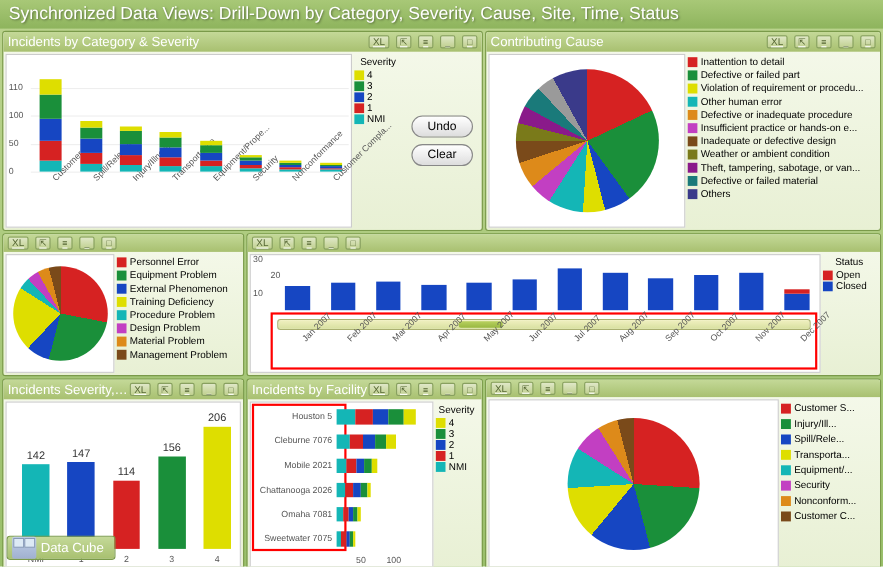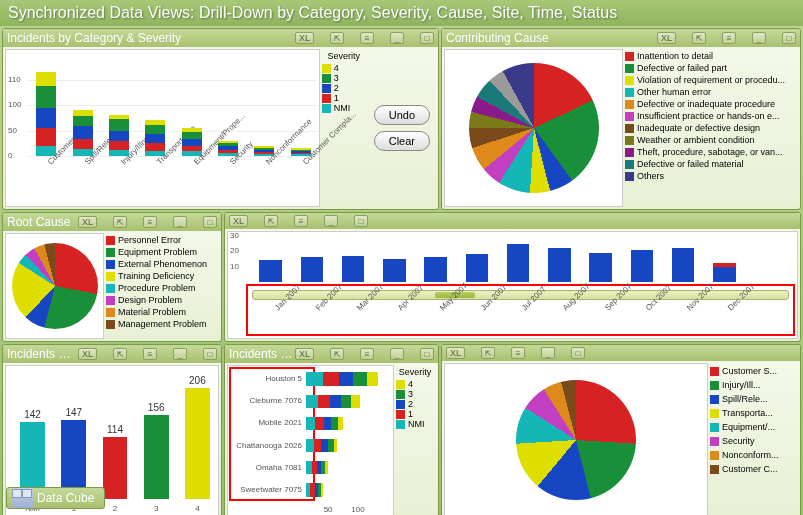--- a/index.html
+++ b/index.html
@@ -2,21 +2,21 @@
 <html><head>
 <meta charset="utf-8">
 <style>
   * { box-sizing: border-box; margin: 0; padding: 0; font-family: Arial, sans-serif; }
   body { width: 803px; height: 515px; background: linear-gradient(#bcd48f,#9abf6b); overflow: hidden; }
   .main-title { font-size: 16px; color: #fff; padding: 4px 8px; text-shadow: 1px 1px 2px rgba(0,0,0,.4); background: linear-gradient(#a8c877,#8eb45d); }
   .grid { display: grid; grid-template-columns: 220px 215px 360px; grid-template-rows: 182px 130px 175px; gap: 2px; padding: 2px; }
   .panel { background: linear-gradient(#f5f9eb,#e8f0d4); border: 1px solid #7a9a4a; border-radius: 3px; display: flex; flex-direction: column; overflow: hidden; position: relative; }
   .panel-header { display: flex; align-items: center; justify-content: space-between; padding: 2px 4px; background: linear-gradient(#c4d998,#a8c070); color: #fff; font-size: 12px; }
   .panel-title { white-space: nowrap; overflow: hidden; text-overflow: ellipsis; flex: 1; }
-  .panel-controls { display: flex; gap: 16px; align-items: center; }
+  .panel-controls { display: flex; gap: 6px; align-items: center; text-decoration: underline; }
   .ctl { width: 14px; height: 12px; background: linear-gradient(#e0e8c8,#c0d090); border: 1px solid #88a060; border-radius: 2px; font-size: 8px; display: flex; align-items: center; justify-content: center; color: #556633; cursor: pointer; }
   .ctl.xl-label { width: auto; padding: 0 3px; font-size: 9px; }
   .panel-body { flex: 1; display: flex; padding: 2px; font-size: 9px; position: relative; }
   .chart-area { flex: 1; background: #fff; border: 1px solid #ccc; position: relative; }
   .legend { font-size: 9px; padding: 2px; display: flex; flex-direction: column; gap: 1px; }
   .leg-title { font-size: 9px; text-align: center; margin-bottom: 1px; }
   .leg-item { display: flex; align-items: center; gap: 3px; white-space: nowrap; overflow: hidden; text-overflow: ellipsis; }
   .swatch { width: 9px; height: 9px; flex-shrink: 0; }
   .axis-label { position: absolute; font-size: 8px; color: #555; }
   .bar { position: absolute; }
@@ -192,37 +192,36 @@
           <div class="leg-item">
             <span class="swatch" style="background:#7a4a1a"></span>
             <span>Inadequate or defective design</span>
           </div>
           <div class="leg-item">
             <span class="swatch" style="background:#7a7a1a"></span>
             <span>Weather or ambient condition</span>
           </div>
           <div class="leg-item">
             <span class="swatch" style="background:#8a1a8a"></span>
-            <span>Theft, procedure, sabotage, or van...</span>
+            <span>Theft, tampering, sabotage, or van...</span>
           </div>
           <div class="leg-item">
             <span class="swatch" style="background:#1a7a7a"></span>
             <span>Defective or failed material</span>
           </div>
           <div class="leg-item">
             <span class="swatch" style="background:#3a3a8a"></span>
             <span>Others</span>
           </div>
         </div>
     </div>
   </div>
 
   <div class="panel" id="p-root">
     <div class="panel-header">
-      <span class="panel-title">Root Cause</span>
       <div class="panel-controls">
         <span class="ctl xl-label">XL</span>
         <span class="ctl">⇱</span>
         <span class="ctl">≡</span>
         <span class="ctl">_</span>
         <span class="ctl">□</span>
       </div>
     </div>
     <div class="panel-body">
       <div class="chart-area" style="display:flex;align-items:center;justify-content:center">
@@ -271,21 +270,21 @@
         <span class="ctl xl-label">XL</span>
         <span class="ctl">⇱</span>
         <span class="ctl">≡</span>
         <span class="ctl">_</span>
         <span class="ctl">□</span>
       </div>
     </div>
     <div class="panel-body">
       <div class="chart-area" id="chart-trend">
           <div class="axis-label" style="left: 2px; top: 29.5067px;">10</div>
-          <div class="axis-label" style="left: 2px; top: 14.2533px;">20</div>
+          <div class="axis-label" style="left: 18px; top: 14.2533px;">20</div>
           <div class="axis-label" style="left: 2px; top: -1px;">30</div>
           <div class="bar" style="left: 31.2812px; top: 28.4053px; width: 22.6875px; height: 21.3547px; background: rgb(22, 70, 194);"></div>
           <div class="bar" style="left: 31.2812px; top: 28.4053px; width: 22.6875px; height: 0px; background: rgb(214, 34, 34);"></div>
           <div class="bar" style="left: 72.5312px; top: 25.3547px; width: 22.6875px; height: 24.4053px; background: rgb(22, 70, 194);"></div>
           <div class="bar" style="left: 72.5312px; top: 25.3547px; width: 22.6875px; height: 0px; background: rgb(214, 34, 34);"></div>
           <div class="bar" style="left: 113.781px; top: 23.8293px; width: 22.6875px; height: 25.9307px; background: rgb(22, 70, 194);"></div>
           <div class="bar" style="left: 113.781px; top: 23.8293px; width: 22.6875px; height: 0px; background: rgb(214, 34, 34);"></div>
           <div class="bar" style="left: 155.031px; top: 26.88px; width: 22.6875px; height: 22.88px; background: rgb(22, 70, 194);"></div>
           <div class="bar" style="left: 155.031px; top: 26.88px; width: 22.6875px; height: 0px; background: rgb(214, 34, 34);"></div>
           <div class="bar" style="left: 196.281px; top: 25.3547px; width: 22.6875px; height: 24.4053px; background: rgb(22, 70, 194);"></div>
@@ -315,20 +314,33 @@
             <div class="axis-label" style="left: 189.625px; top: 20px; transform: rotate(-45deg); transform-origin: left top; white-space: nowrap;">May 2007</div>
             <div class="axis-label" style="left: 230.875px; top: 20px; transform: rotate(-45deg); transform-origin: left top; white-space: nowrap;">Jun 2007</div>
             <div class="axis-label" style="left: 272.125px; top: 20px; transform: rotate(-45deg); transform-origin: left top; white-space: nowrap;">Jul 2007</div>
             <div class="axis-label" style="left: 313.375px; top: 20px; transform: rotate(-45deg); transform-origin: left top; white-space: nowrap;">Aug 2007</div>
             <div class="axis-label" style="left: 354.625px; top: 20px; transform: rotate(-45deg); transform-origin: left top; white-space: nowrap;">Sep 2007</div>
             <div class="axis-label" style="left: 395.875px; top: 20px; transform: rotate(-45deg); transform-origin: left top; white-space: nowrap;">Oct 2007</div>
             <div class="axis-label" style="left: 437.125px; top: 20px; transform: rotate(-45deg); transform-origin: left top; white-space: nowrap;">Nov 2007</div>
             <div class="axis-label" style="left: 478.375px; top: 20px; transform: rotate(-45deg); transform-origin: left top; white-space: nowrap;">Dec 2007</div>
           </div>
         </div>
+      <div class="legend" style="width:52px">
+        <div class="leg-title">Status</div>
+        <div id="leg-trend">
+            <div class="leg-item">
+              <span class="swatch" style="background:#d62222"></span>
+              <span>Open</span>
+            </div>
+            <div class="leg-item">
+              <span class="swatch" style="background:#1646c2"></span>
+              <span>Closed</span>
+            </div>
+          </div>
+      </div>
     </div>
   </div>
 
   <div class="panel" id="p-sev">
     <div class="panel-header">
       <span class="panel-title">Incidents Severity, by ...</span>
       <div class="panel-controls">
         <span class="ctl xl-label">XL</span>
         <span class="ctl">⇱</span>
         <span class="ctl">≡</span>

